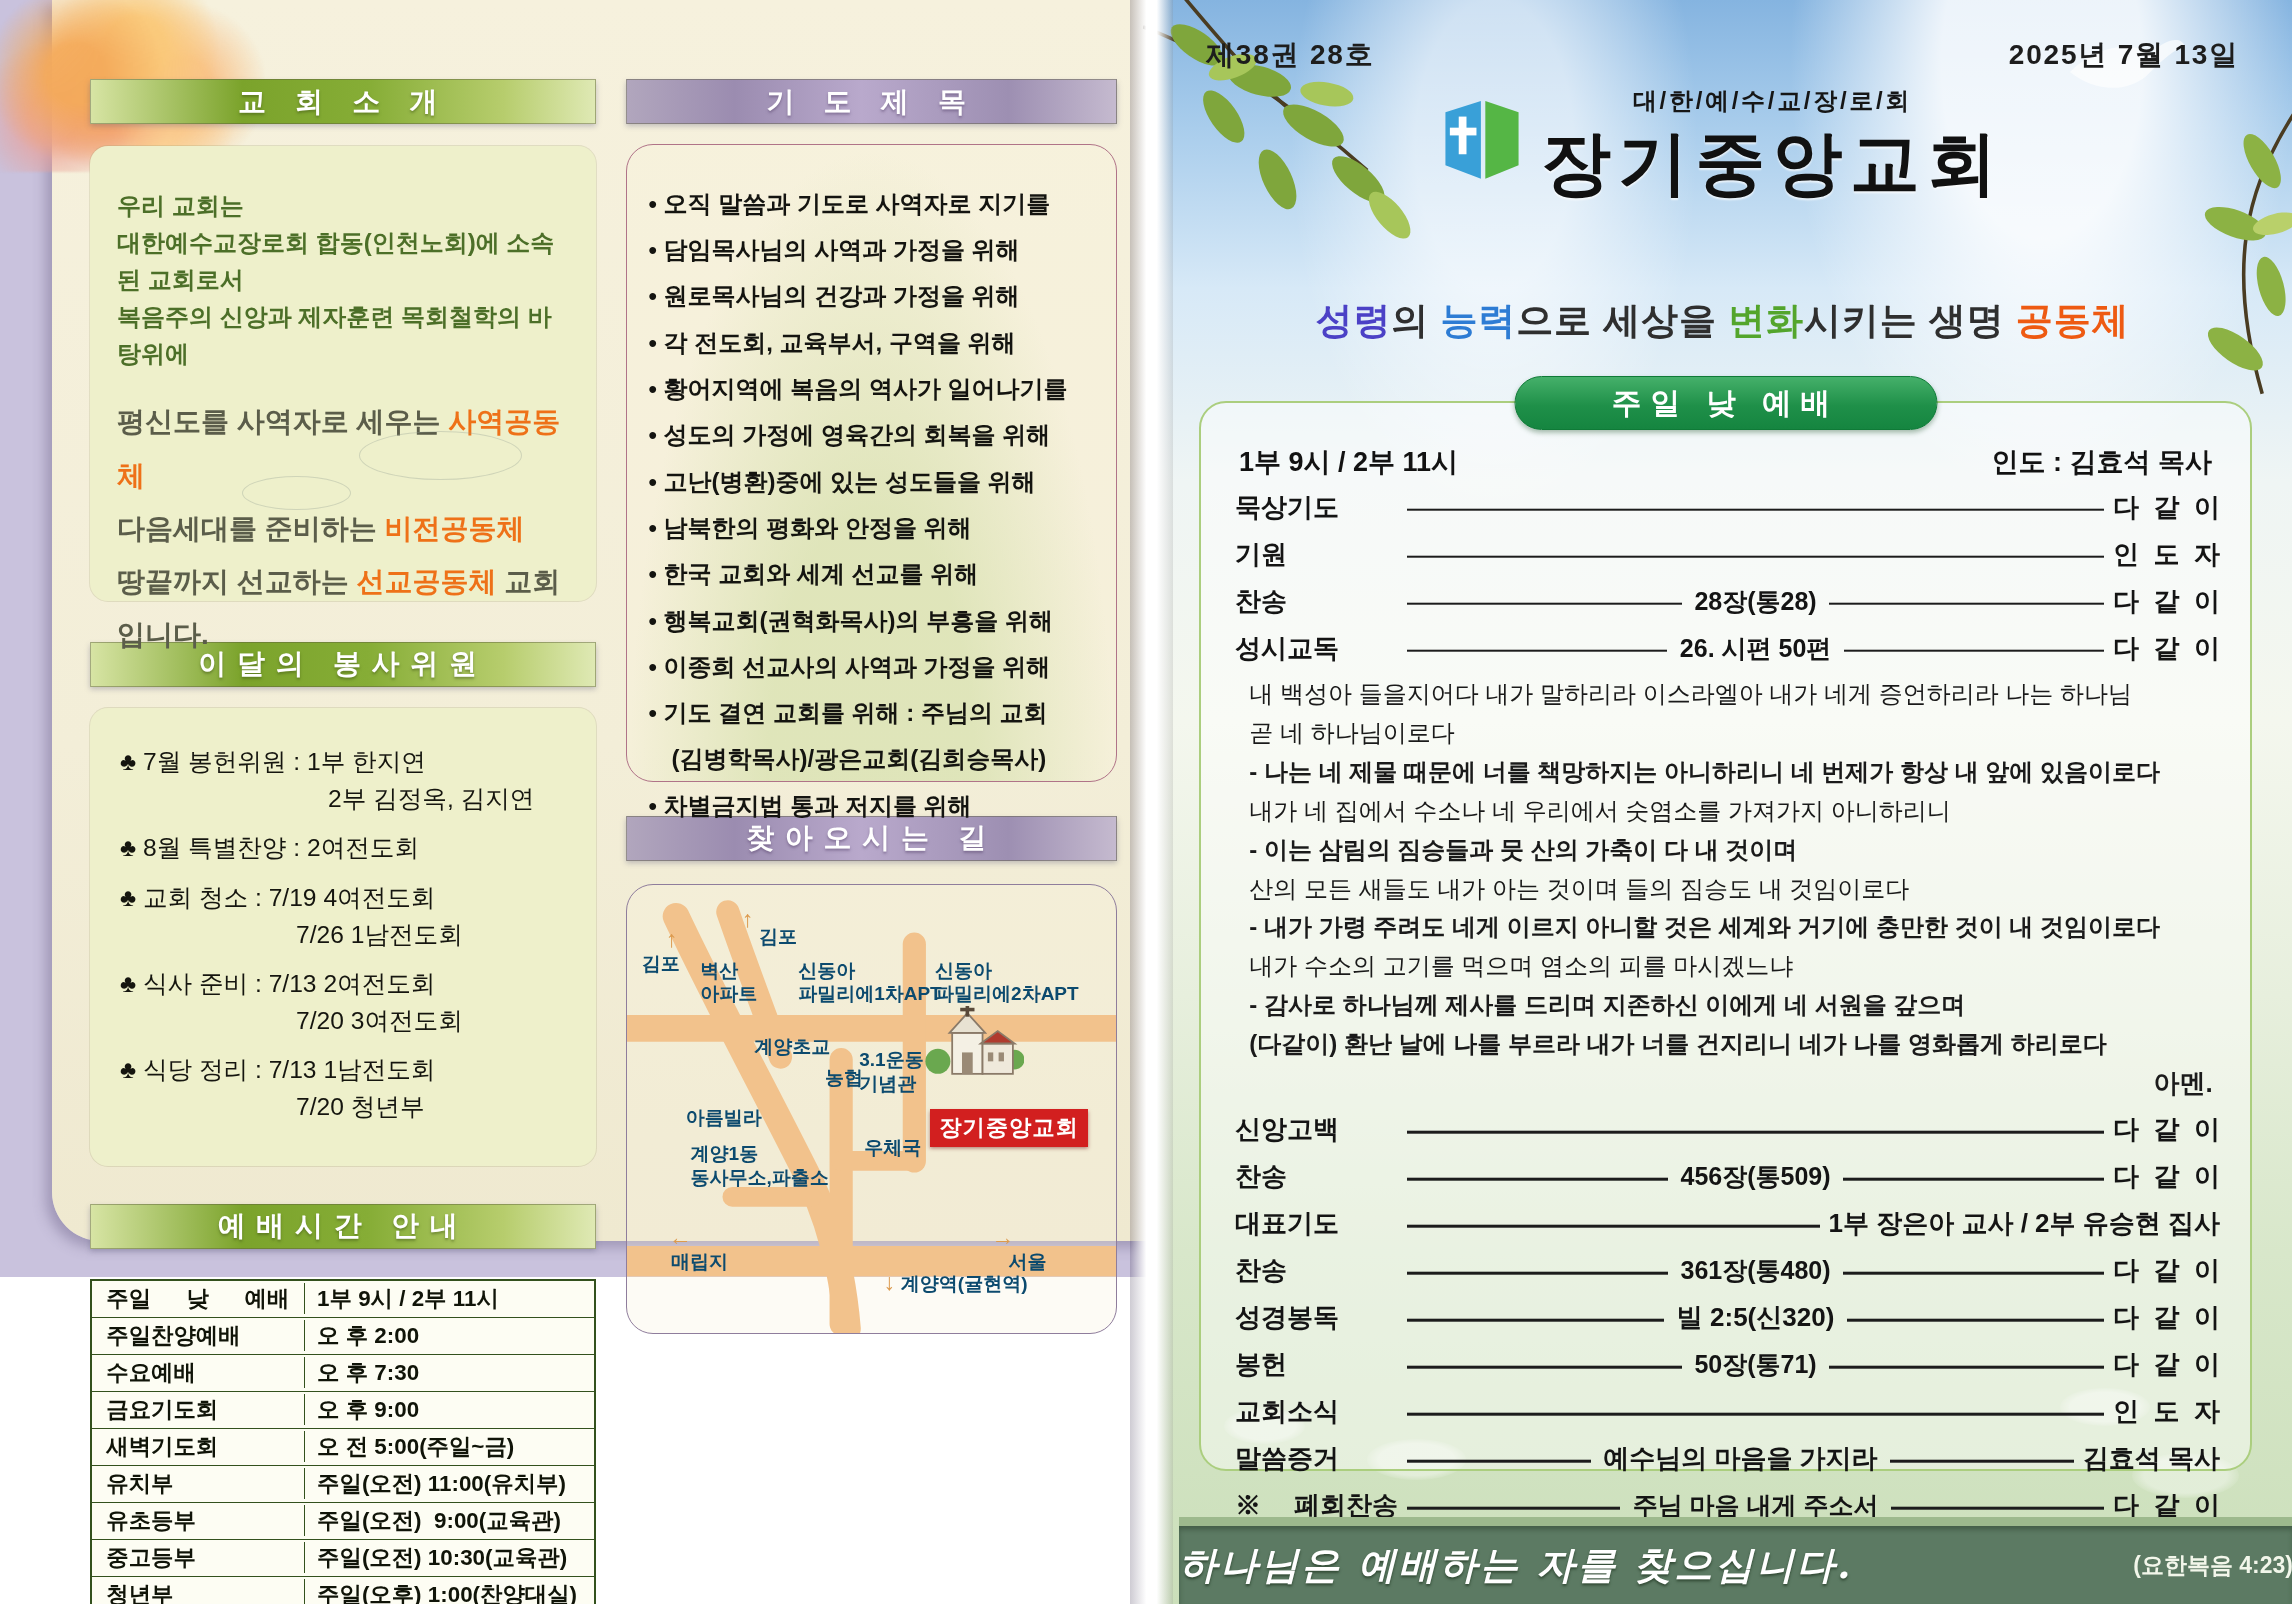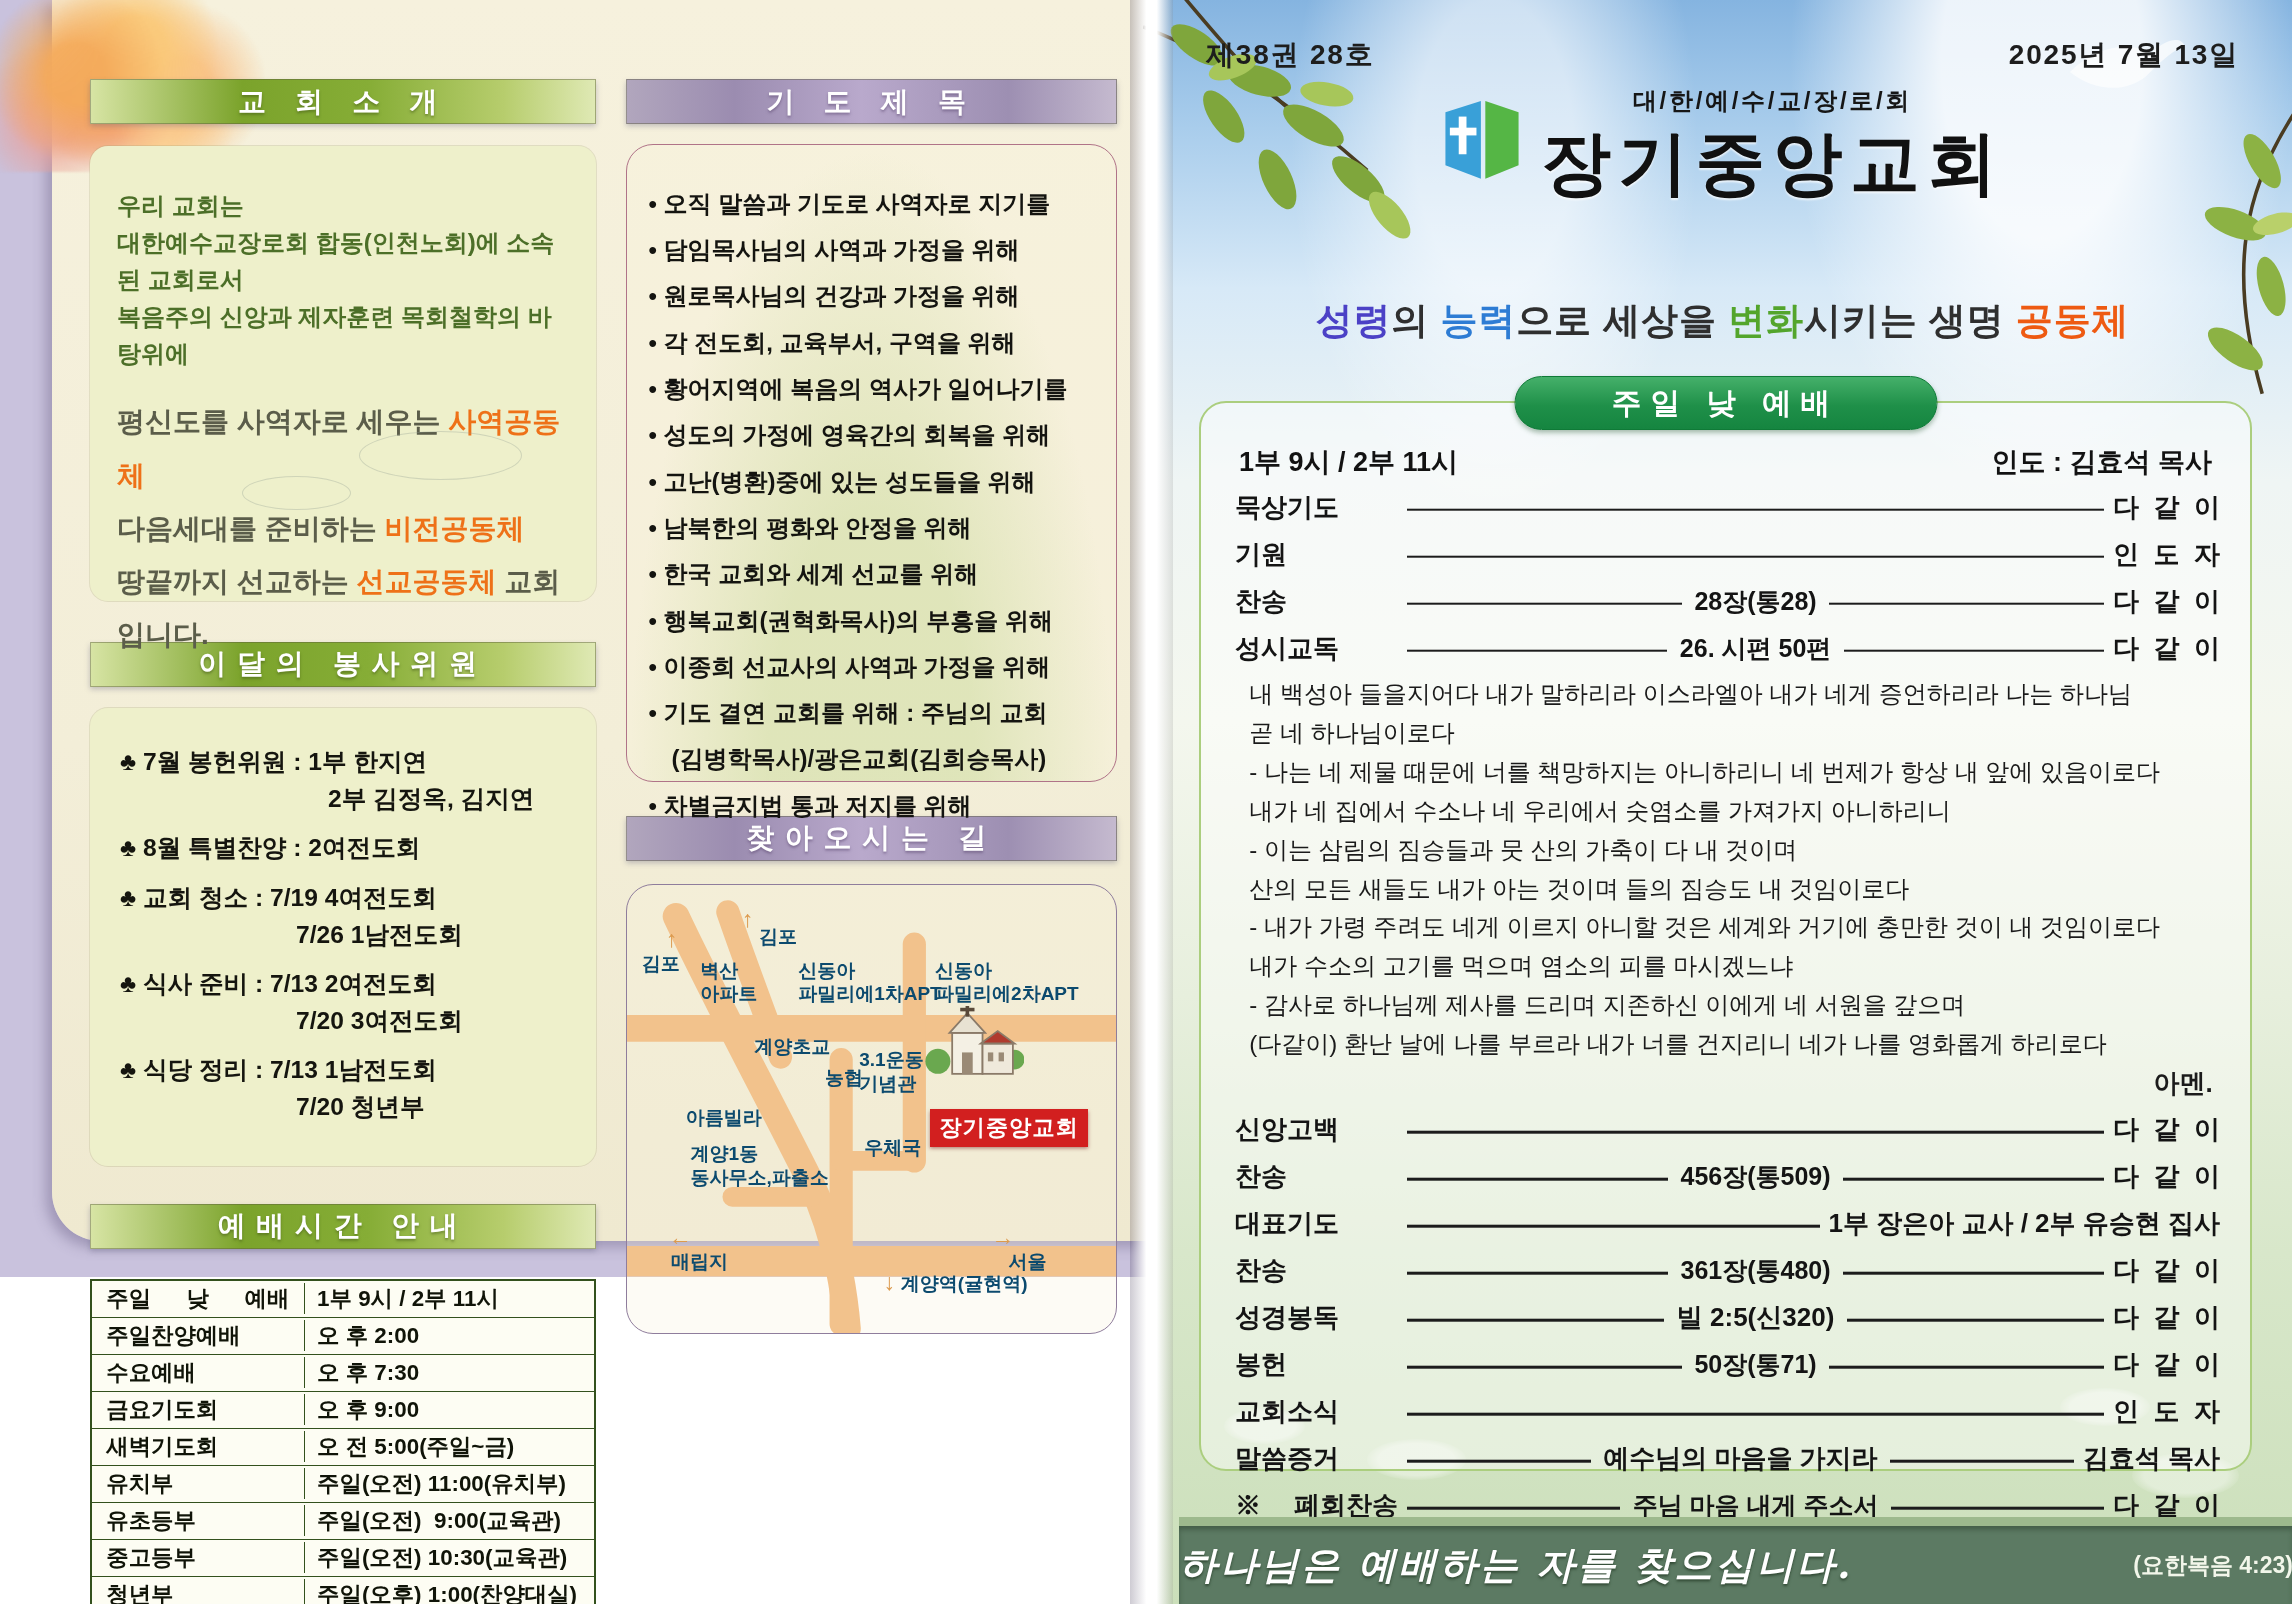--- a/index.html
+++ b/index.html
@@ -36,21 +36,21 @@
 
   
   #intro-box{margin-top:21.5px;padding:41px 27px 27px 27px;height:387px;position:relative;}
   .intro-line{font-size:24px;font-weight:bold;color:#4c6f28;line-height:1.55;}
   .mission{margin-top:23px;font-size:28px;font-weight:bold;color:#5b5d4a;line-height:1.9;}
   .mission .em{color:#ee7118;}
   .ripple{position:absolute;border:1.8px solid rgba(150,160,150,.35);border-radius:50%;}
 
   
   #vol-box{margin-top:21.5px;padding:36px 23px 27px 30px;}
-  .vol-item{font-size:24.6px;font-weight:bold;color:#15150f;line-height:1.5;margin-bottom:12.5px;}
+  .vol-item{font-size:24.6px;font-weight:normal;color:#15150f;line-height:1.5;margin-bottom:12.5px;}
   .vol-cont{padding-left:208px;}
   .vol-item.c2 .vol-cont{padding-left:176px;}
 
   
   #times-table{margin-top:30px;border:2.7px solid #33511d;background:rgba(250,250,225,.4);}
   .trow{display:flex;border-top:1.8px solid #33511d;height:36px;align-items:center;}
   .trow:first-child{border-top:none;}
   .tc1{width:183px;flex:none;border-right:1.8px solid #33511d;padding:0 14.3px;font-size:22.4px;font-weight:bold;
        text-align:justify;text-align-last:justify;color:#101408;}
   .tc2{flex:1;padding:0 12.5px;font-size:22.4px;font-weight:bold;color:#101408;white-space:pre;}
@@ -110,21 +110,21 @@
   #svc-body{padding:3.6px 30px 0 34px;}
   .wrow{display:flex;align-items:center;height:47px;font-weight:bold;color:#141414;}
   .wrow .lab{width:163px;flex:none;font-size:26px;text-align:justify;text-align-last:justify;font-weight:bold;}
   .wrow .ln{flex:1;height:2.7px;background:#1c1c1c;margin:0 9px;transform:translateY(2.7px);}
   .wrow .cen{font-size:25px;padding:0 3.6px;white-space:pre;}
   .wrow .cen.bd{font-weight:900;font-size:26px;}
   .wrow .rgt{flex:none;font-size:26px;white-space:pre;text-align:right;}
 
   #reading{margin:3.6px 3.6px 1.8px 14.3px;}
   .rline{font-size:24px;color:#1a1a1a;line-height:1.62;font-weight:500;white-space:nowrap;}
-  .rline.bd{font-weight:400;}
+  .rline.bd{font-weight:700;}
   #amen{text-align:right;font-size:26px;font-weight:900;padding-right:7.2px;margin:1.8px 0 5.4px 0;}
 
   .svc-note{text-align:center;font-size:26px;font-weight:900;margin-top:14.3px;color:#131313;}
 
   #band{left:27px;right:0;bottom:0;height:79px;background:#5c7a63;border-top:9px solid #9db98d;
     display:flex;align-items:center;justify-content:space-between;gap:5.4px;box-shadow:inset 0 3.6px 5.4px rgba(30,50,30,.4);}
   #band .script{font-family:"DejaVu Serif",serif;font-style:italic;font-weight:bold;color:#fff;
     font-size:38px;letter-spacing:2.7px;text-shadow:0 1.8px 2.7px rgba(20,40,20,.6);}
   #band .ref{color:#f2f6ea;font-size:23px;font-weight:bold;}
 

